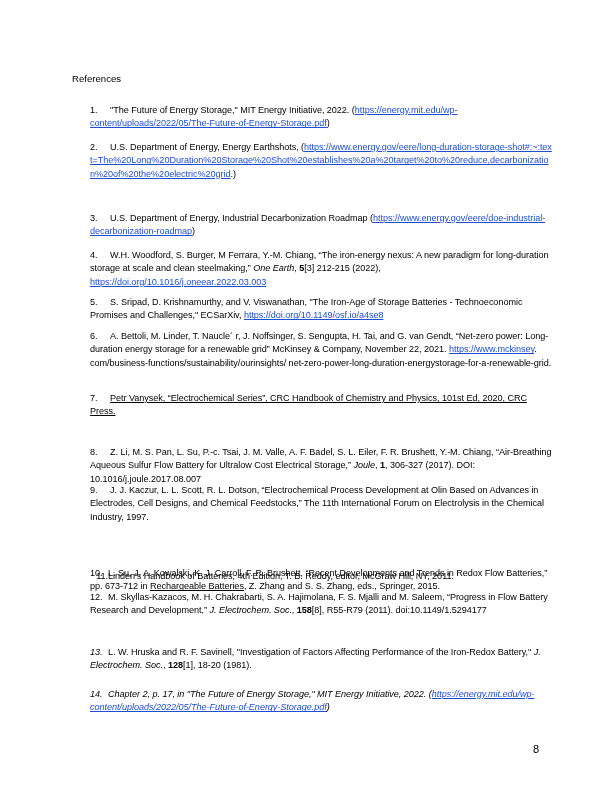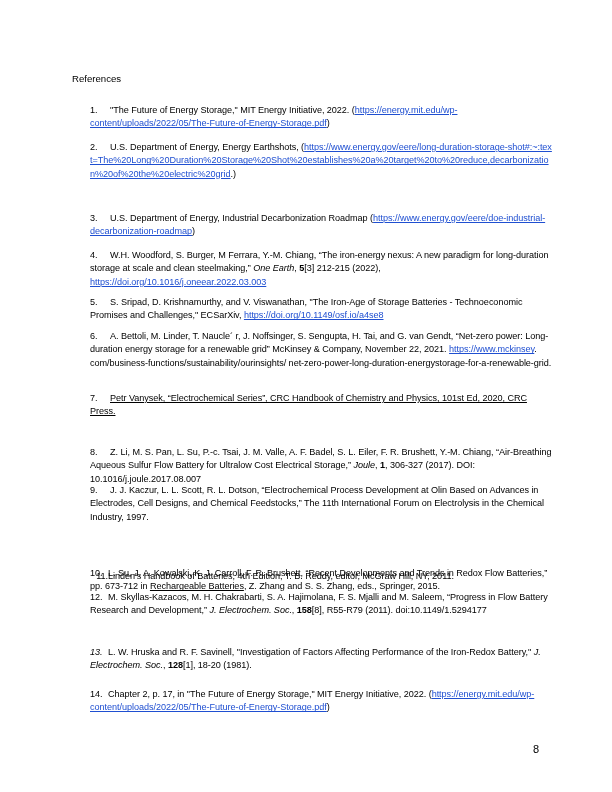--- a/index.html
+++ b/index.html
@@ -64,17 +64,17 @@
       <div class="ref" style="top: 249px;"><span class="num" style="width: 20px;">4.</span><span>W.H. Woodford, S. Burger, M Ferrara, Y.-M. Chiang, “The iron-energy nexus: A new paradigm for long-duration storage at scale and clean steelmaking,” </span><i>One Earth</i><span>, </span><b>5</b><span>[3] 212-215 (2022), </span><a class="link" style="color: rgb(31, 79, 209);">https://doi.org/10.1016/j.oneear.2022.03.003</a></div>
       <div class="ref" style="top: 296px;"><span class="num" style="width: 20px;">5.</span><span>S. Sripad, D. Krishnamurthy, and V. Viswanathan, "The Iron-Age of Storage Batteries - Technoeconomic Promises and Challenges," ECSarXiv, </span><a class="link" style="color: rgb(31, 79, 209);">https://doi.org/10.1149/osf.io/a4se8</a></div>
       <div class="ref" style="top: 330px;"><span class="num" style="width: 20px;">6.</span><span>A. Bettoli, M. Linder, T. Naucle´ r, J. Noffsinger, S. Sengupta, H. Tai, and G. van Gendt, “Net-zero power: Long-duration energy storage for a renewable grid” McKinsey &amp; Company, November 22, 2021. </span><a class="link" style="color: rgb(31, 79, 209);">https://www.mckinsey</a><span>. com/business-functions/sustainability/ourinsights/ net-zero-power-long-duration-energystorage-for-a-renewable-grid.</span></div>
       <div class="ref" style="top: 392px; text-decoration: underline;"><span class="num" style="width: 20px;">7.</span><span>Petr Vanysek, “Electrochemical Series”, CRC Handbook of Chemistry and Physics, 101st Ed, 2020, CRC Press.</span></div>
       <div class="ref" style="top: 446px;"><span class="num" style="width: 20px;">8.</span><span>Z. Li, M. S. Pan, L. Su, P.-c. Tsai, J. M. Valle, A. F. Badel, S. L. Eiler, F. R. Brushett, Y.-M. Chiang, “Air-Breathing Aqueous Sulfur Flow Battery for Ultralow Cost Electrical Storage,” </span><i>Joule</i><span>, </span><b>1</b><span>, 306-327 (2017).  DOI:  10.1016/j.joule.2017.08.007</span></div>
       <div class="ref" style="top: 484px;"><span class="num" style="width: 20px;">9.</span><span>J. J. Kaczur, L. L. Scott, R. L. Dotson, “Electrochemical Process Development at Olin Based on Advances in Electrodes, Cell Designs, and Chemical Feedstocks,” The 11th International Forum on Electrolysis in the Chemical Industry, 1997.</span></div>
       <div class="ref" style="top: 539px;"><span class="num" style="width: 18px; margin-top: 28px;">10.</span><span>L. Su, J. A. Kowalski, K. J. Carroll, F. R. Brushett, “Recent Developments and Trends in Redox Flow Batteries,” pp. 673-712 in </span><span class="u">Rechargeable Batteries</span><span>, Z. Zhang and S. S. Zhang, eds., Springer, 2015.</span></div>
       <div class="ref" style="top: 570px;"><span class="num" style="width: 18px; text-align: right;">11.</span><span>Linden's Handbook of Batteries, 4th Edition, T. B. Reddy, editor, McGraw Hill, NY, 2011.</span></div>
       <div class="ref" style="top: 591px;"><span class="num" style="width: 18px;">12.</span><span>M. Skyllas-Kazacos, M. H. Chakrabarti, S. A. Hajimolana, F. S. Mjalli and M. Saleem, “Progress in Flow Battery Research and Development,” </span><i>J. Electrochem. Soc.</i><span>, </span><b>158</b><span>[8], R55-R79 (2011). doi:10.1149/1.5294177</span></div>
       <div class="ref" style="top: 646px;"><span class="num" style="width: 18px; font-style: italic;">13.</span><span>L. W. Hruska and R. F. Savinell, "Investigation of Factors Affecting Performance of the Iron-Redox Battery," </span><i>J. Electrochem. Soc.</i><span>, </span><b>128</b><span>[1], 18-20 (1981).</span></div>
-      <div class="ref" style="top: 688px;"><span class="num" style="width: 18px;">14.</span><span>Chapter 2, p. 17, in "The Future of Energy Storage," MIT Energy Initiative, 2022. (</span><a class="link" style="color: rgb(31, 79, 209);">https://energy.mit.edu/wp-content/uploads/2022/05/The-Future-of-Energy-Storage.pdf</a><span>)</span></div>
+      <div class="ref" style="top: 688px; font-style: italic;"><span class="num" style="width: 18px;">14.</span><span>Chapter 2, p. 17, in "The Future of Energy Storage," MIT Energy Initiative, 2022. (</span><a class="link" style="color: rgb(31, 79, 209);">https://energy.mit.edu/wp-content/uploads/2022/05/The-Future-of-Energy-Storage.pdf</a><span>)</span></div>
     </div>
 
   <div class="page-number">8</div>
 </div>
 
 </body></html>

